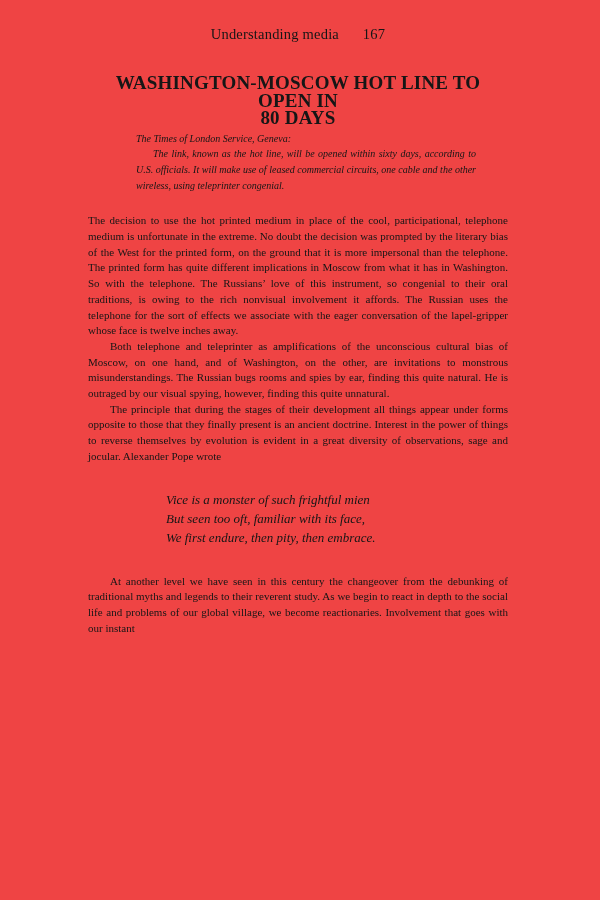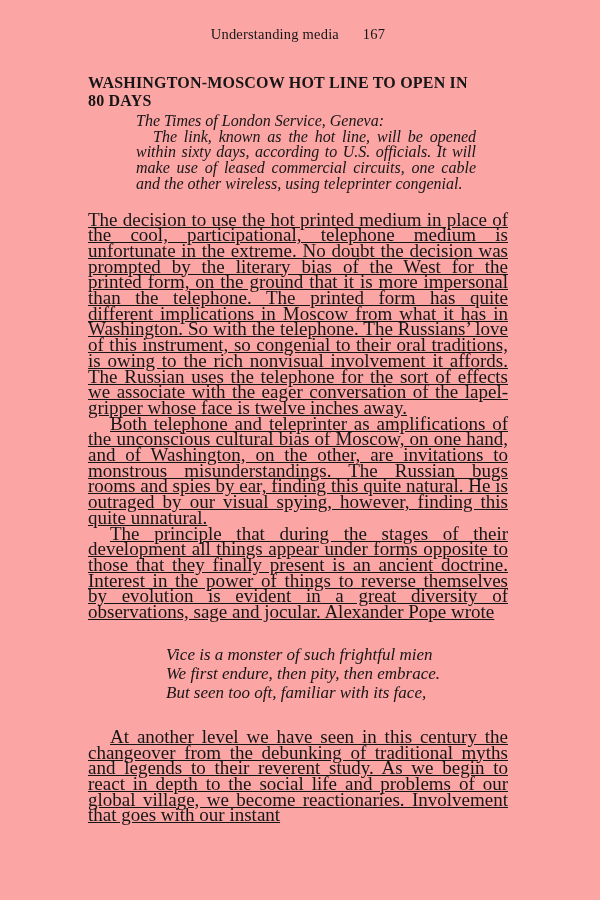--- a/index.html
+++ b/index.html
@@ -4,73 +4,72 @@
 <style>
   html, body {
     margin: 0;
     padding: 0;
     background: #ffffff;
   }
   .page {
     position: relative;
     width: 600px;
     height: 900px;
-    background: #fca5a5;
+    background: #ef4444;
     box-sizing: border-box;
     padding: 26px 92px 0 88px;
     font-family: "Liberation Serif", serif;
     color: #161616;
     overflow: hidden;
   }
   
   .running-head {
     text-align: center;
     font-size: 14.5px;
     line-height: 16px;
     letter-spacing: 0.2px;
   }
   .running-head .pagenum {
     display: inline-block;
     margin-left: 20px;
   }
   
   .headline {
     margin: 32px 0 0 0;
-    font-size: 16px;
+    font-size: 19px;
     line-height: 17.5px;
     font-weight: bold;
-    text-align: left;
+    text-align: center;
     letter-spacing: 0.2px;
   }
   .headline span { display: block; }
   
   .extract {
     margin: 4px 32px 0 48px;
     font-style: italic;
-    font-size: 16px;
+    font-size: 10px;
     line-height: 15.7px;
     text-align: justify;
   }
   .extract p { margin: 0; }
   .extract p.q-indent { text-indent: 17px; }
   
   .bodytext {
-    font-size: 19px;
+    font-size: 11px;
     line-height: 15.7px;
     text-align: justify;
-    text-decoration: underline;
   }
   .bodytext p { margin: 0; }
   .bodytext p.indent { text-indent: 22px; }
   .bodytext.first-block { margin-top: 20px; }
   
   .poem {
     margin: 25px 0 0 78px;
     font-style: italic;
-    font-size: 17px;
+    font-size: 13px;
     line-height: 19px;
   }
   .poem p { margin: 0; }
   
   .after-poem { margin-top: 27px; }
 </style>
 </head>
 <body>
 
 <div class="page">
@@ -91,21 +90,21 @@
   </div>
 
   <div class="bodytext first-block">
     <p>The decision to use the hot printed medium in place of the cool, participational, telephone medium is unfortunate in the extreme. No doubt the decision was prompted by the literary bias of the West for the printed form, on the ground that it is more impersonal than the telephone. The printed form has quite different implications in Moscow from what it has in Washington. So with the telephone. The Russians’ love of this instrument, so congenial to their oral traditions, is owing to the rich nonvisual involvement it affords. The Russian uses the telephone for the sort of effects we associate with the eager conversation of the lapel-gripper whose face is twelve inches away.</p>
     <p class="indent">Both telephone and teleprinter as amplifications of the unconscious cultural bias of Moscow, on one hand, and of Washington, on the other, are invitations to monstrous misunderstandings. The Russian bugs rooms and spies by ear, finding this quite natural. He is outraged by our visual spying, however, finding this quite unnatural.</p>
     <p class="indent">The principle that during the stages of their development all things appear under forms opposite to those that they finally present is an ancient doctrine. Interest in the power of things to reverse themselves by evolution is evident in a great diversity of observations, sage and jocular. Alexander Pope wrote</p>
   </div>
 
   <div class="poem">
     <p>Vice is a monster of such frightful mien</p>
+    <p>But seen too oft, familiar with its face,</p>
     <p>We first endure, then pity, then embrace.</p>
-    <p>But seen too oft, familiar with its face,</p>
   </div>
 
   <div class="bodytext after-poem">
     <p class="indent">At another level we have seen in this century the changeover from the debunking of traditional myths and legends to their reverent study. As we begin to react in depth to the social life and problems of our global village, we become reactionaries. Involvement that goes with our instant</p>
   </div>
 
 </div>
 
 </body></html>

